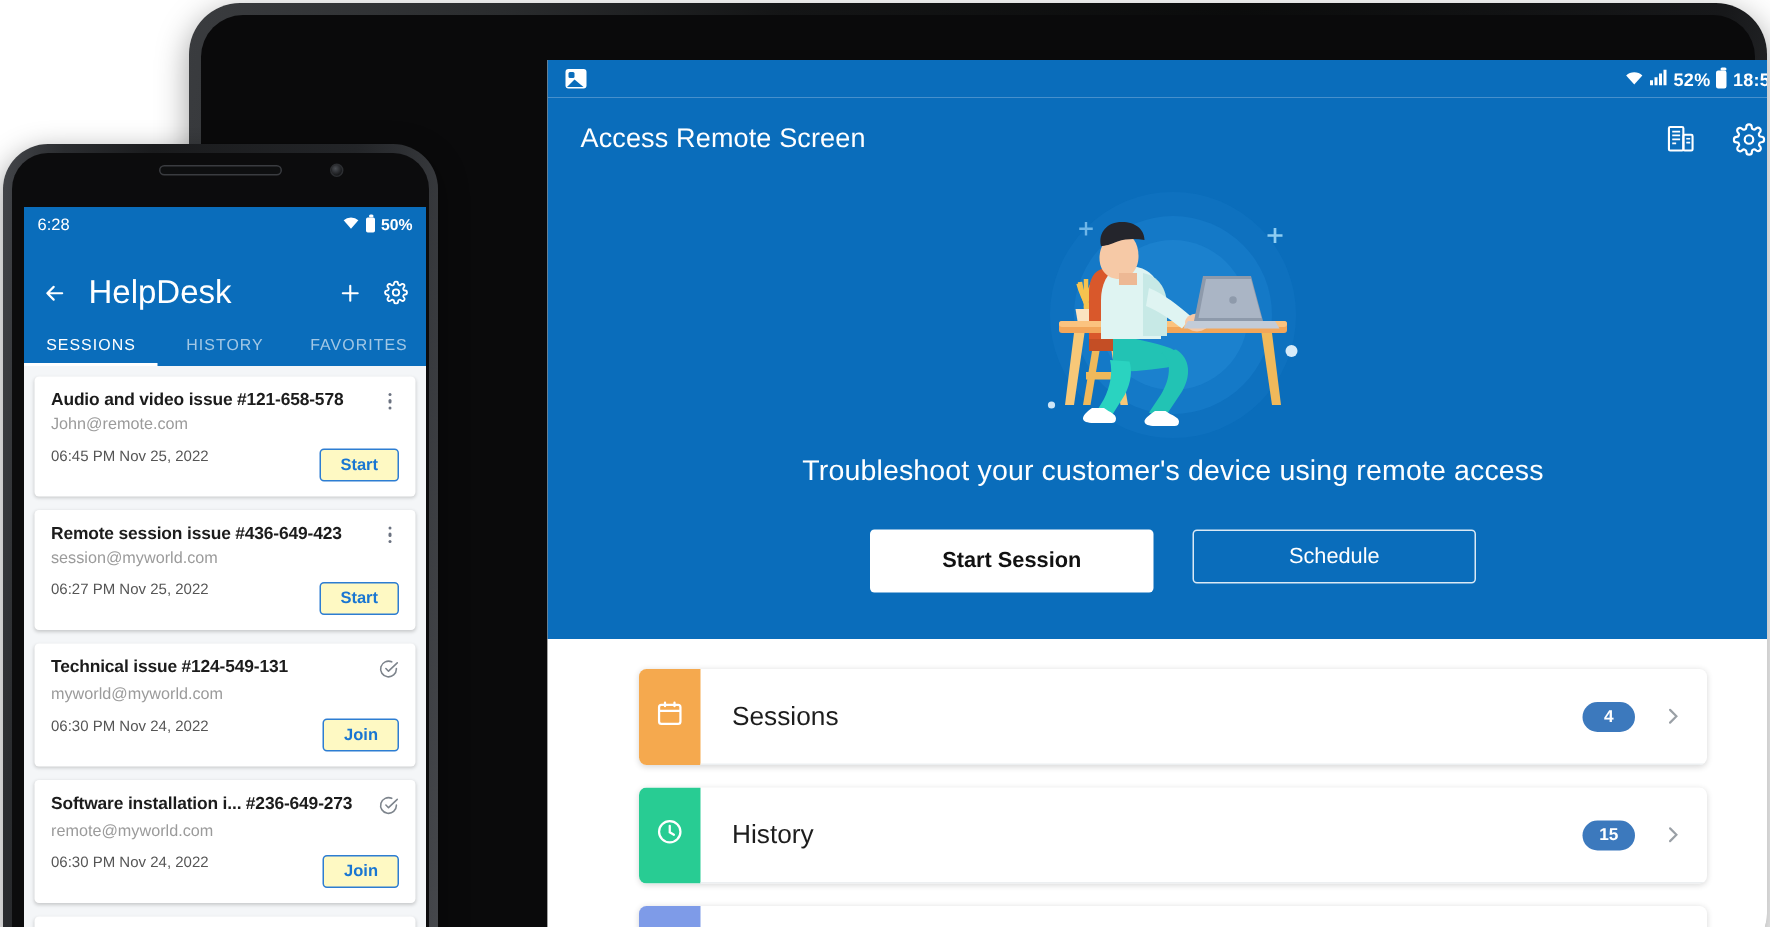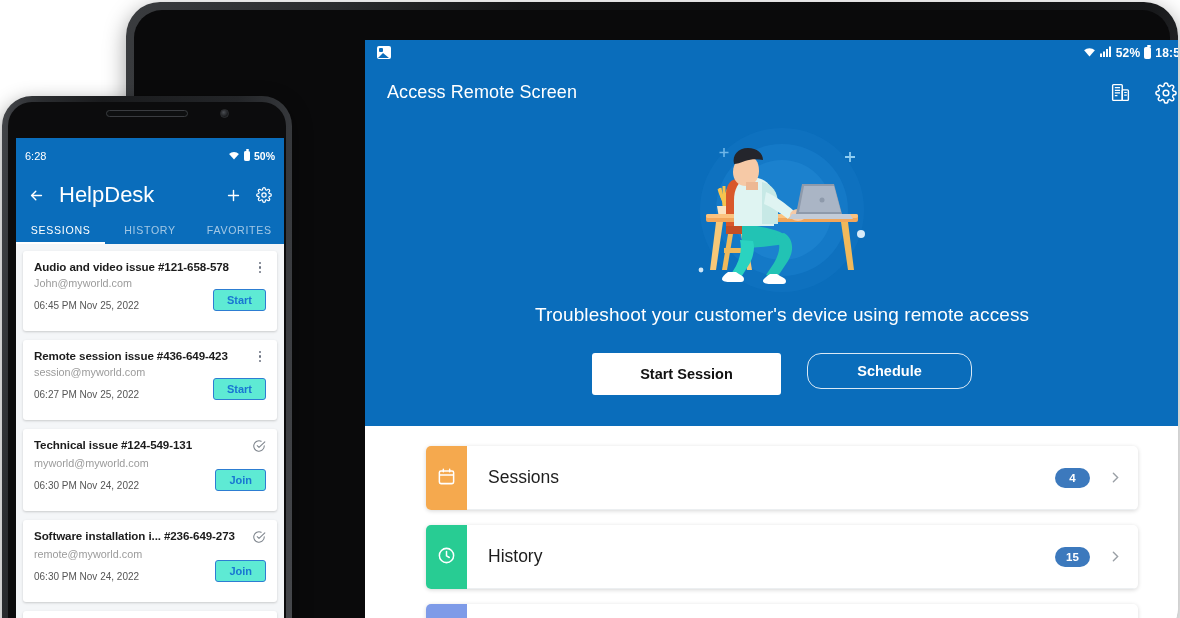--- a/index.html
+++ b/index.html
@@ -74,23 +74,23 @@
   .hero-tag {
     color: #ffffff; font-size: 19px; margin-top: 2px; letter-spacing: .1px;
   }
   .hero-btns { display: flex; gap: 26px; margin-top: 27px; }
   .btn-primary {
     width: 189px; height: 42px; background: #fff; color: #111;
     font-size: 14.5px; font-weight: 700; border: none; border-radius: 3px;
     cursor: pointer; font-family: inherit;
   }
   .btn-ghost {
-    width: 165px; height: 36px; background: transparent; color: #fff;
-    font-size: 14.5px; font-weight: 700; border: 1.5px solid rgba(255,255,255,.85);
-    border-radius: 14px; cursor: pointer; font-family: inherit;
+    width: 189px; height: 36px; background: transparent; color: #fff;
+    font-size: 14.5px; font-weight: 400; border: 1.5px solid rgba(255,255,255,.85);
+    border-radius: 3px; cursor: pointer; font-family: inherit;
   }
 
   
   .t-list { padding: 20px 61px 0 61px; background: #fff; }
   .t-card {
     display: flex; align-items: stretch; height: 64px; background: #fff;
     border-radius: 5px; box-shadow: 0 1px 4px rgba(0,0,0,.16); margin-bottom: 15px;
     overflow: hidden;
   }
   .t-card .tile {
@@ -131,21 +131,21 @@
     border-radius: 50%; background: radial-gradient(circle at 38% 34%, #4a4d52 0%, #17181a 72%);
     border: 1px solid #2c2e31;
   }
   .phone-screen {
     position: absolute; left: 14px; top: 42px; width: 268px; height: 498px;
     background: #f4f6f8; overflow: hidden;
   }
 
   .p-status {
     height: 19px; background: #0a6dbb; color: #fff; display: flex;
-    align-items: center; padding: 18px 9px; font-size: 10.5px;
+    align-items: flex-end; padding: 18px 9px; font-size: 10.5px;
   }
   .p-status .pleft { flex: 1; font-size: 11px; }
   .p-status .pright { display: flex; align-items: center; gap: 4px; font-weight: 700; font-size: 10.5px; }
   .pbatt {
     width: 6px; height: 10px; border: 1.2px solid #fff; border-radius: 1.2px; background: #fff;
     position: relative;
   }
   .pbatt::before { content:""; position:absolute; left:1.3px; top:-2.6px; width:3px; height:1.8px; background:#fff; border-radius:1px;}
 
   .p-appbar {
@@ -162,31 +162,31 @@
     position: relative; cursor: pointer;
   }
   .p-tab.active { color: #fff; }
   .p-tab.active::after {
     content: ""; position: absolute; left: 0; right: 0; bottom: 0; height: 2.5px; background: #fff;
   }
 
   .p-list { padding: 7px 7px 0 7px; }
   .p-card {
     background: #fff; border-radius: 3px; box-shadow: 0 1px 2.5px rgba(0,0,0,.18);
-    padding: 9px 11px 20px 11px; margin-bottom: 9px;
+    padding: 9px 11px 10px 11px; margin-bottom: 9px;
   }
   .p-row1 { display: flex; align-items: flex-start; }
   .p-title { flex: 1; font-size: 11.6px; font-weight: 700; color: #1c1c1c; letter-spacing: -.1px;
              white-space: nowrap; overflow: hidden; }
   .p-title .tid { margin-left: 3px; }
   .p-email { font-size: 10.8px; color: #9b9b9b; margin-top: 4px; }
-  .p-row2 { display: flex; align-items: flex-end; }
+  .p-row2 { display: flex; align-items: flex-start; margin-top: 10px; }
   .p-date { flex: 1; font-size: 10px; color: #555; }
   .p-btn {
-    border: 1px solid #2d7dd2; color: #1976d2; background: #5eead4;
+    border: 1px solid #2d7dd2; color: #1976d2; background: #fef9c3;
     font-size: 11px; font-weight: 700; border-radius: 3px;
     padding: 4px 13px; cursor: pointer; font-family: inherit;
   }
   .dots { width: 12px; display: flex; flex-direction: column; align-items: center; gap: 2.2px; padding-top: 2px; cursor: pointer; }
   .dots i { width: 2.2px; height: 2.2px; border-radius: 50%; background: #6b7280; display: block; }
   .chk { color: #7d848c; display: flex; padding-top: 1px; }
 </style>
 </head>
 <body>
 
@@ -414,21 +414,21 @@
           <div class="p-row1">
             <div class="p-title">
               <span>Audio and video issue</span><span class="tid">#121-658-578</span>
             </div>
             <div class="dots">
                 <i></i>
                 <i></i>
                 <i></i>
               </div>
           </div>
-          <div class="p-email">John@myworld.com</div>
+          <div class="p-email">John@remote.com</div>
           <div class="p-row2">
             <span class="p-date">06:45 PM Nov 25, 2022</span>
             <button class="p-btn">Start</button>
           </div>
         </div>
 
         <div class="p-card">
           <div class="p-row1">
             <div class="p-title">
               <span>Remote session issue</span><span class="tid">#436-649-423</span>

